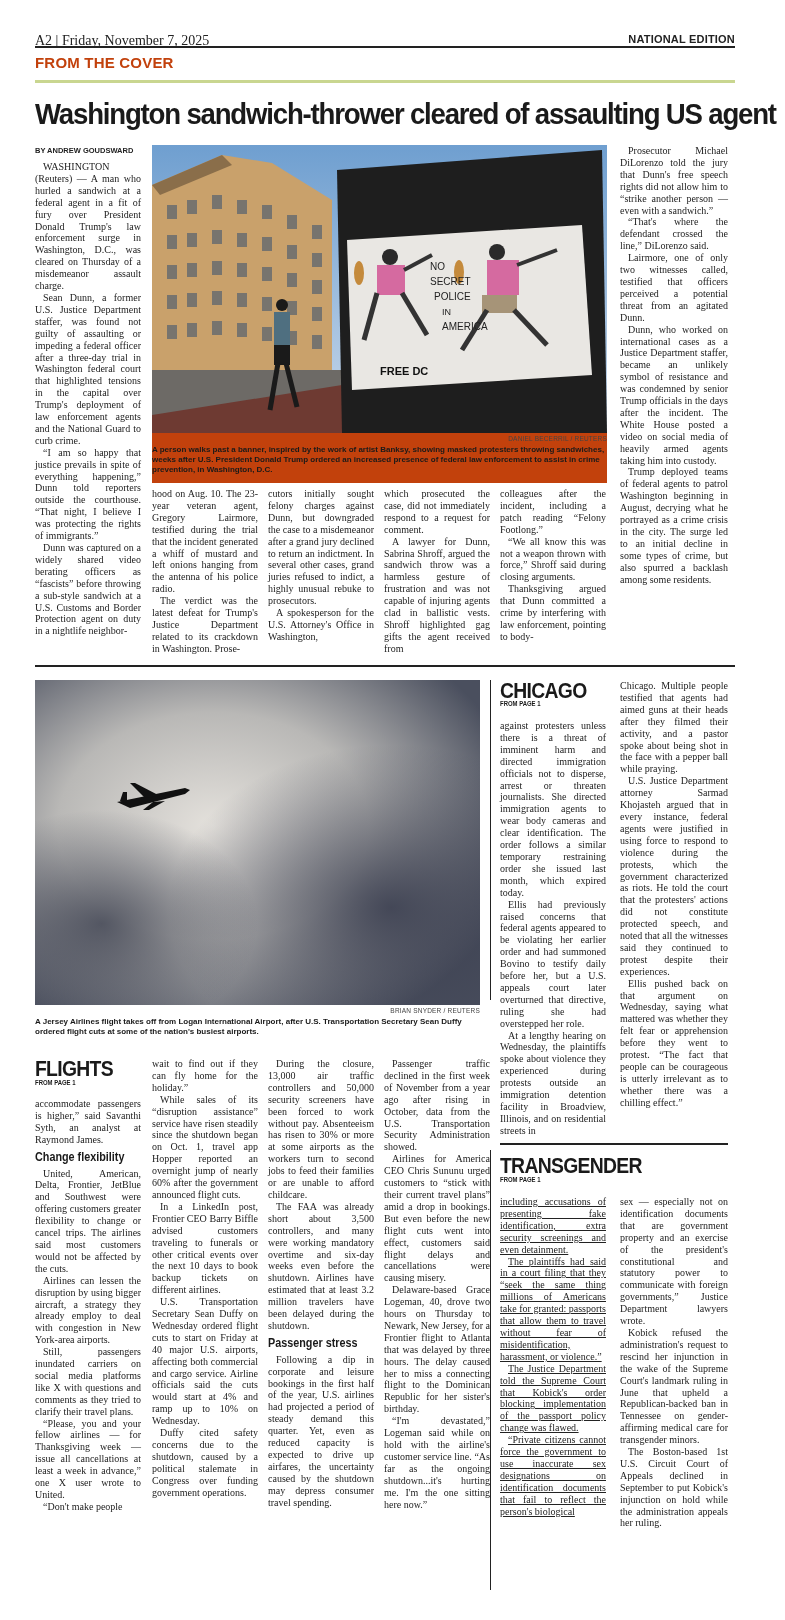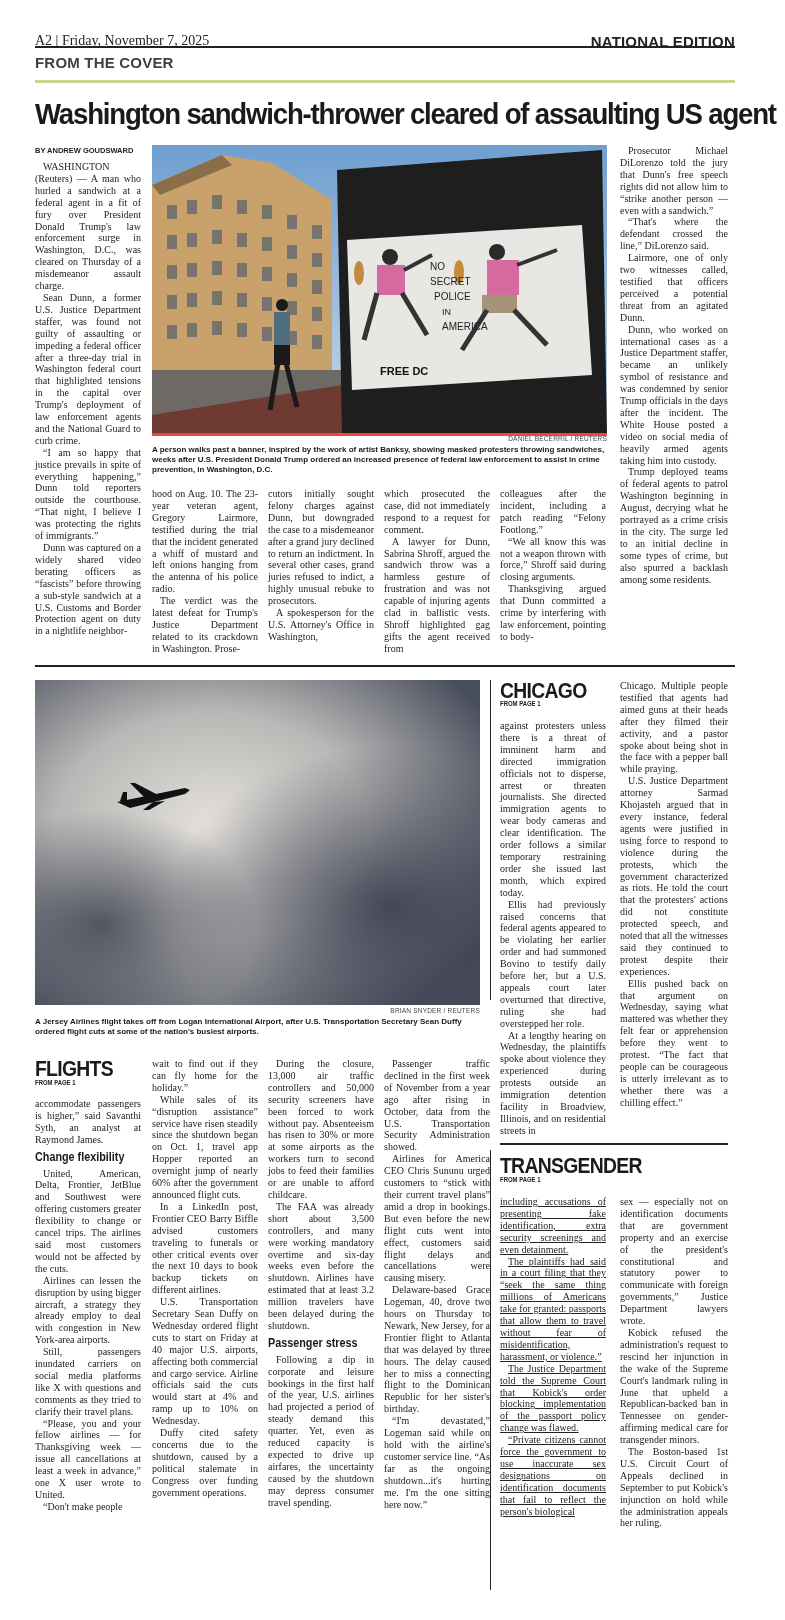--- a/index.html
+++ b/index.html
@@ -3,34 +3,34 @@
 <meta charset="utf-8">
 <style>
   * { box-sizing: border-box; margin: 0; padding: 0; }
   html, body { width: 785px; height: 1620px; background: #ffffff; overflow: hidden; }
   body { position: relative; font-family: "DejaVu Serif", "Liberation Serif", serif; color: #222; }
 
   .abs { position: absolute; }
 
   
   .folio { left: 35px; top: 33px; font-family: "Liberation Serif", serif; font-size: 14px; color: #222; }
-  .edition { right: 50px; top: 33px; font-family: "Liberation Sans", sans-serif; font-weight: bold; font-size: 15px; letter-spacing: 0.2px; color: #222; }
+  .edition { right: 50px; top: 33px; font-family: "Liberation Sans", sans-serif; font-weight: bold; font-size: 11px; letter-spacing: 0.2px; color: #222; }
   .rule-top { left: 35px; top: 46px; width: 700px; height: 1.5px; background: #222; }
-  .section { left: 35px; top: 54px; font-family: "Liberation Sans", sans-serif; font-weight: 900; font-size: 15px; color: #404040; letter-spacing: 0.2px; }
+  .section { left: 35px; top: 54px; font-family: "Liberation Sans", sans-serif; font-weight: 900; font-size: 15px; color: #c2410c; letter-spacing: 0.2px; }
   .rule-green { left: 35px; top: 80px; width: 700px; height: 3px; background: #c9d690; }
   .headline { left: 35px; top: 97px; font-family: "Liberation Sans Narrow", "Liberation Sans", sans-serif; font-weight: bold; font-size: 30px; color: #1a1a1a; letter-spacing: -1.3px; transform: scaleX(0.92); transform-origin: left top; white-space: nowrap; }
 
   .byline { left: 35px; top: 146px; font-family: "Liberation Sans", sans-serif; font-weight: bold; font-size: 7.5px; color: #222; }
 
   
   .col { font-family: "Liberation Serif", serif; font-size: 10px; line-height: 11.9px; color: #222; text-align: justify; hyphens: auto; }
   .col p { text-indent: 8px; }
 
   
-  .photo1 { left: 152px; top: 145px; width: 455px; height: 291px; overflow: hidden; background: #ef4444; }
+  .photo1 { left: 152px; top: 145px; width: 455px; height: 338px; overflow: hidden; background: #c2410c; }
   .credit { font-family: "Liberation Sans", sans-serif; font-size: 6.5px; color: #444; text-align: right; letter-spacing: 0.2px; }
   .caption { font-family: "Liberation Sans", sans-serif; font-weight: bold; font-size: 8px; line-height: 10px; color: #1a1a1a; }
 
   .rule-mid { left: 35px; top: 665px; width: 700px; height: 1.5px; background: #222; }
 
   .photo2 { left: 35px; top: 680px; width: 445px; height: 325px; overflow: hidden; }
 
   .vrule { width: 1px; background: #222; }
 
   .jump-head { font-family: "Liberation Sans Narrow", "Liberation Sans", sans-serif; font-weight: bold; font-size: 22px; color: #1a1a1a; letter-spacing: -0.8px; line-height: 22px; transform: scaleX(0.88); transform-origin: left top; white-space: nowrap; }

